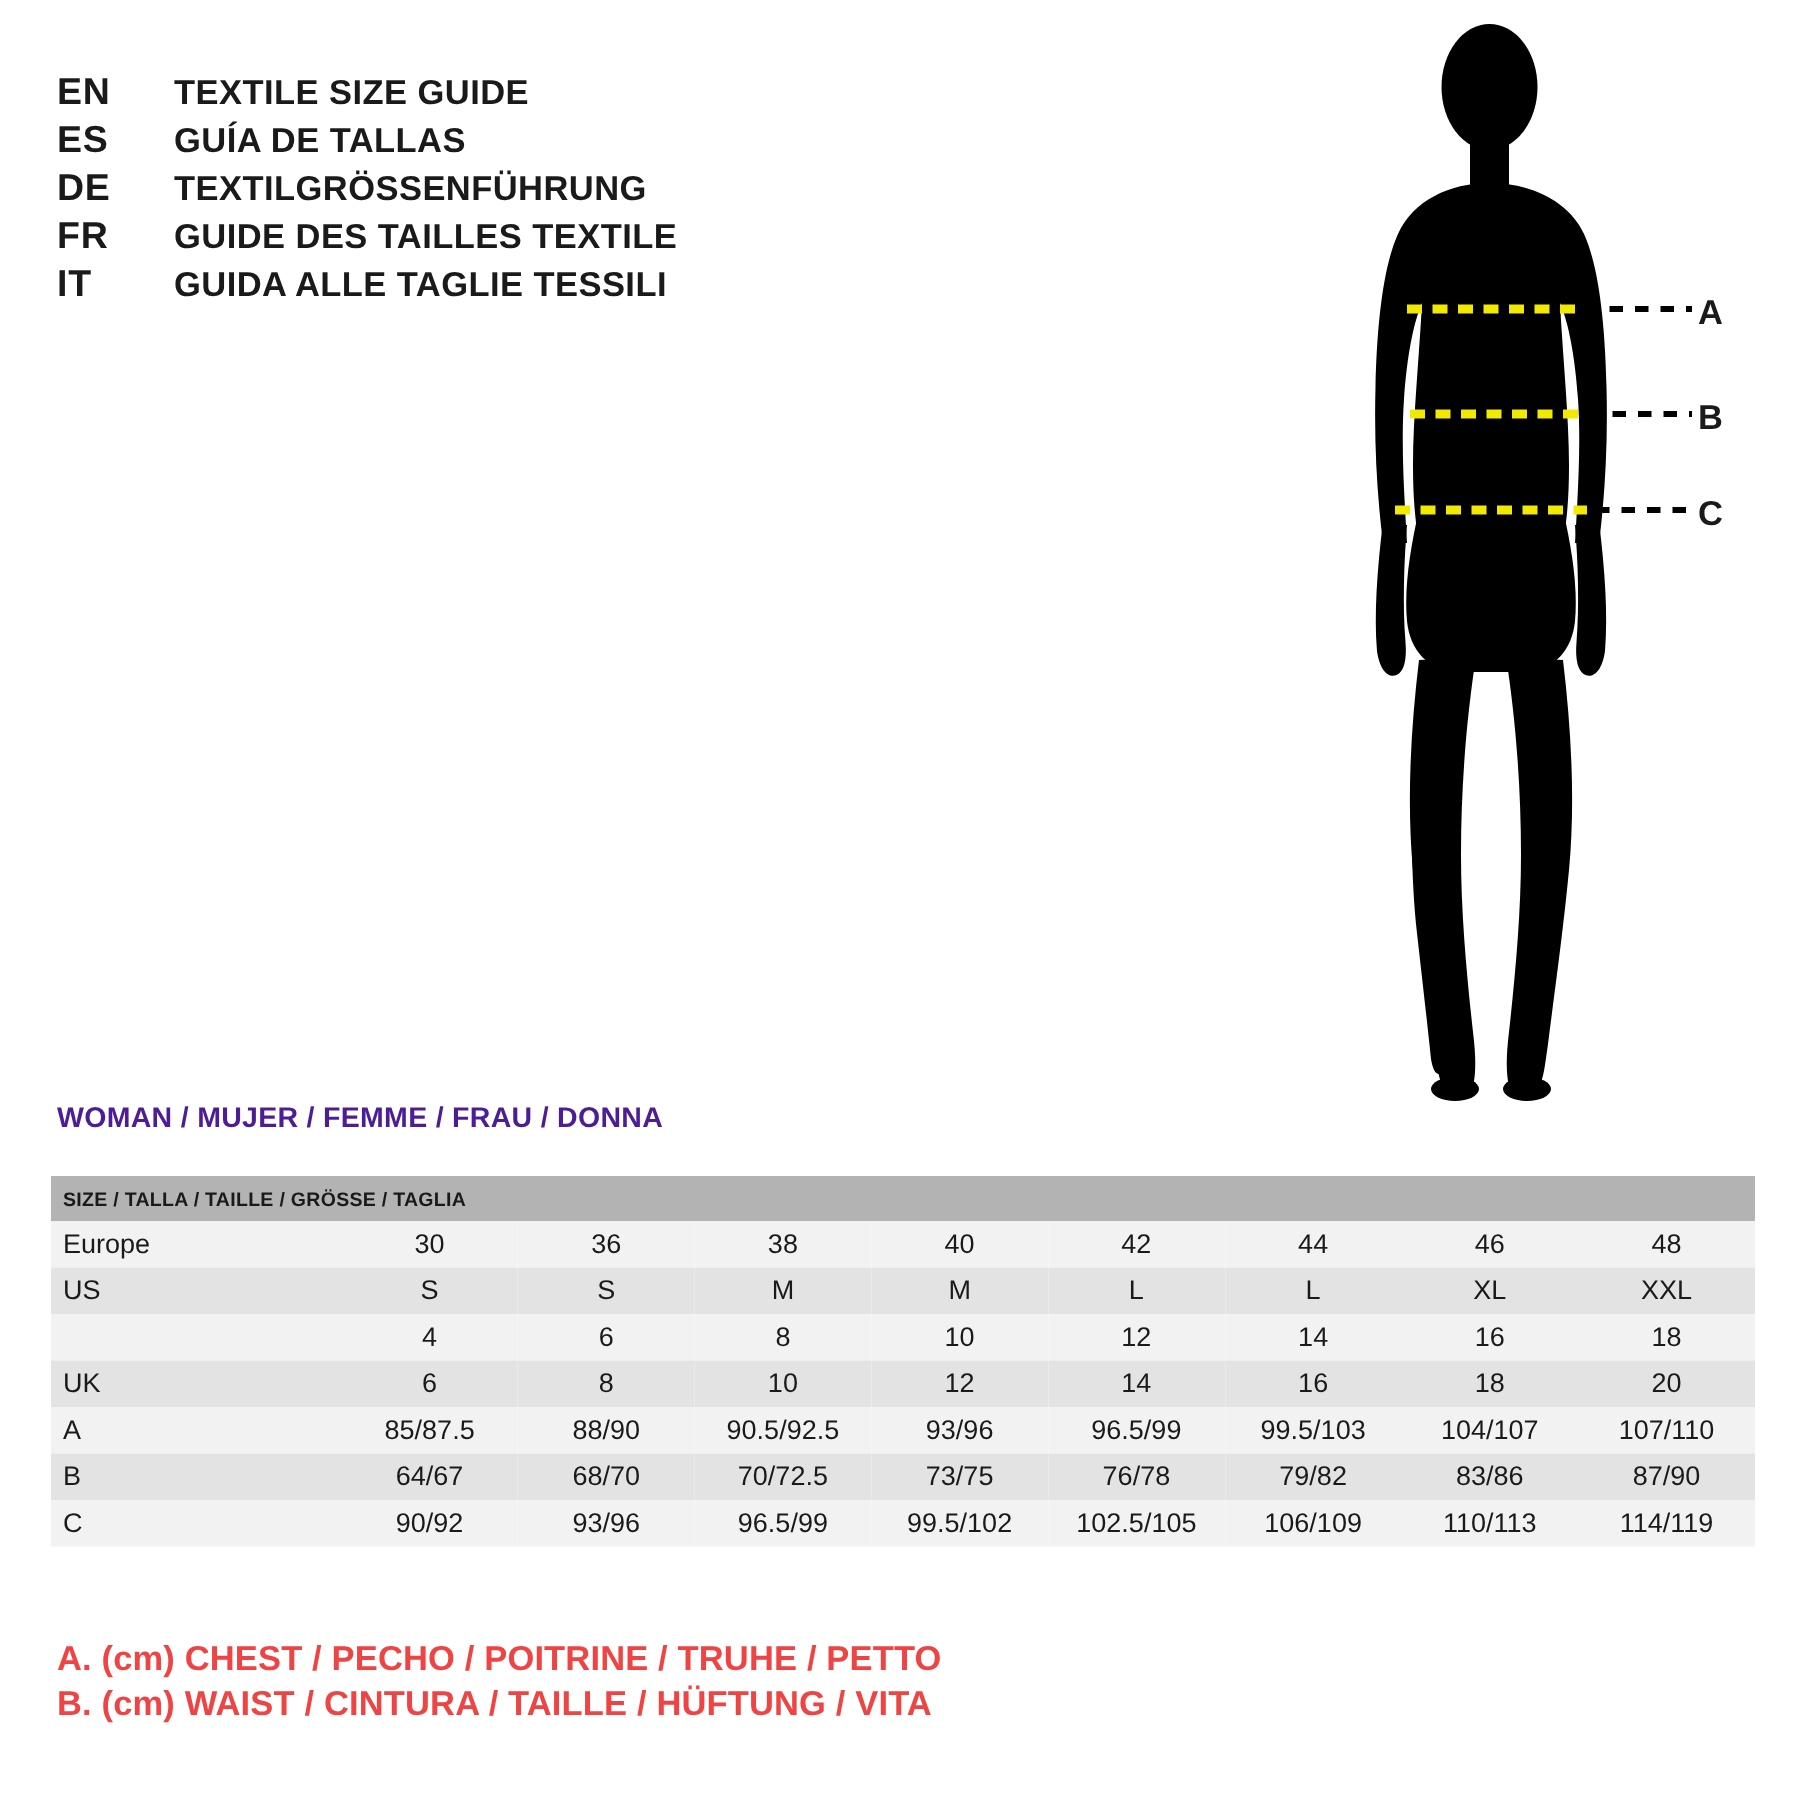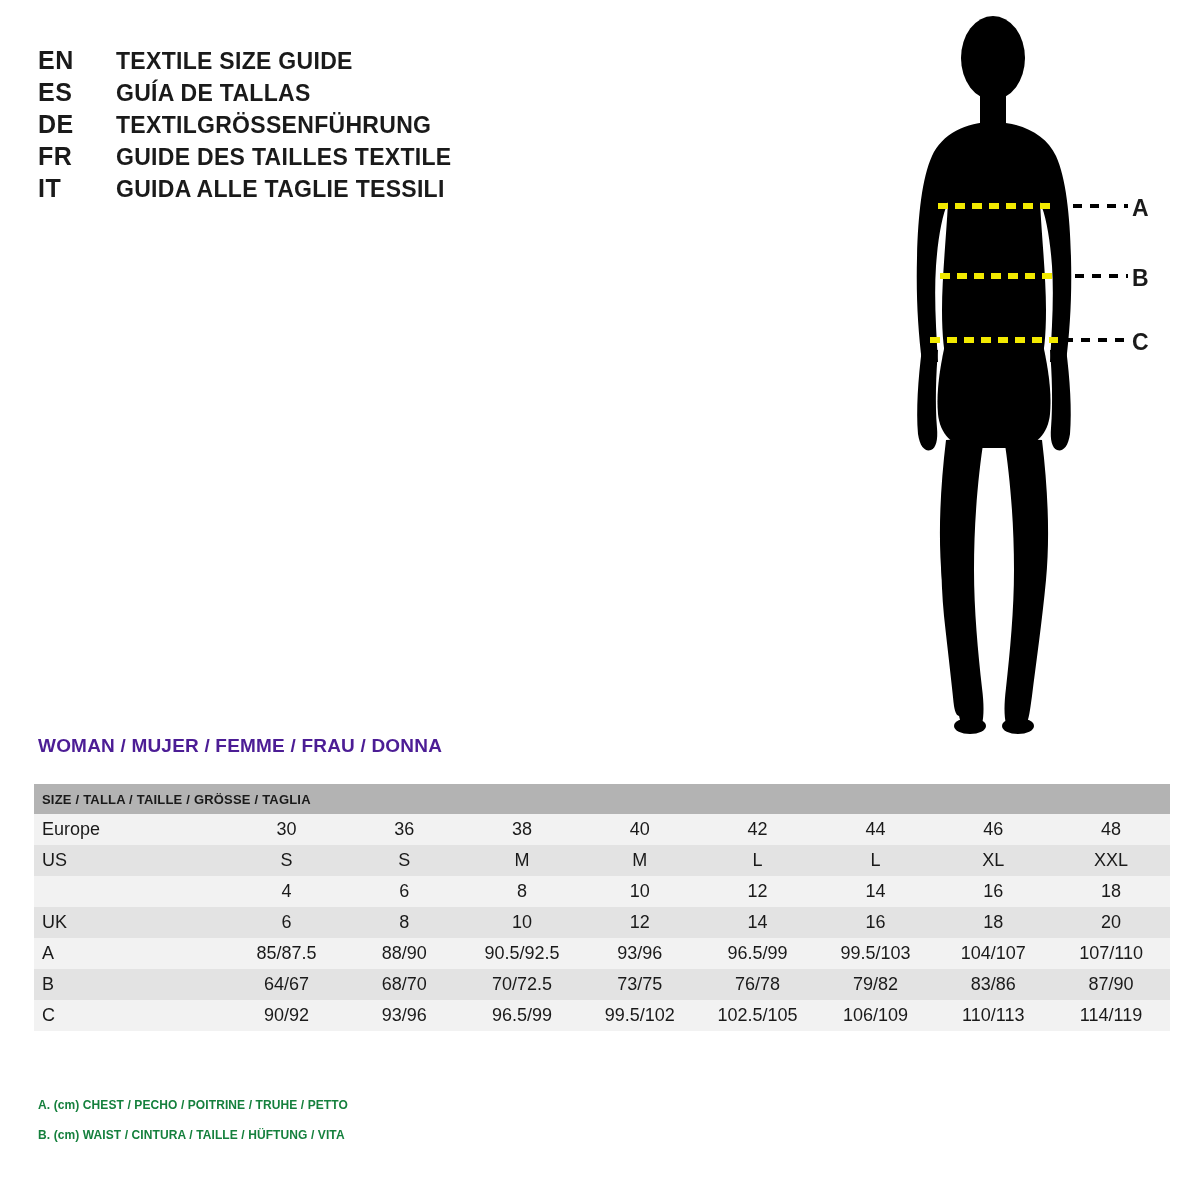--- a/index.html
+++ b/index.html
@@ -109,23 +109,23 @@
   }
 
   
   #footnotes {
     position: absolute;
     left: 38px;
     top: 1090px;
     width: 800px;
   }
   .footnote {
-    font-size: 12px;
-    font-weight: bold;
-    color: #15803d;
+    font-size: 23px;
+    font-weight: bold;
+    color: #ef4444;
     line-height: 30px;
     letter-spacing: 0.1px;
     white-space: nowrap;
   }
 </style>
 </head>
 <body>
 
 <div id="lang-block">
   <div class="lang-row">

